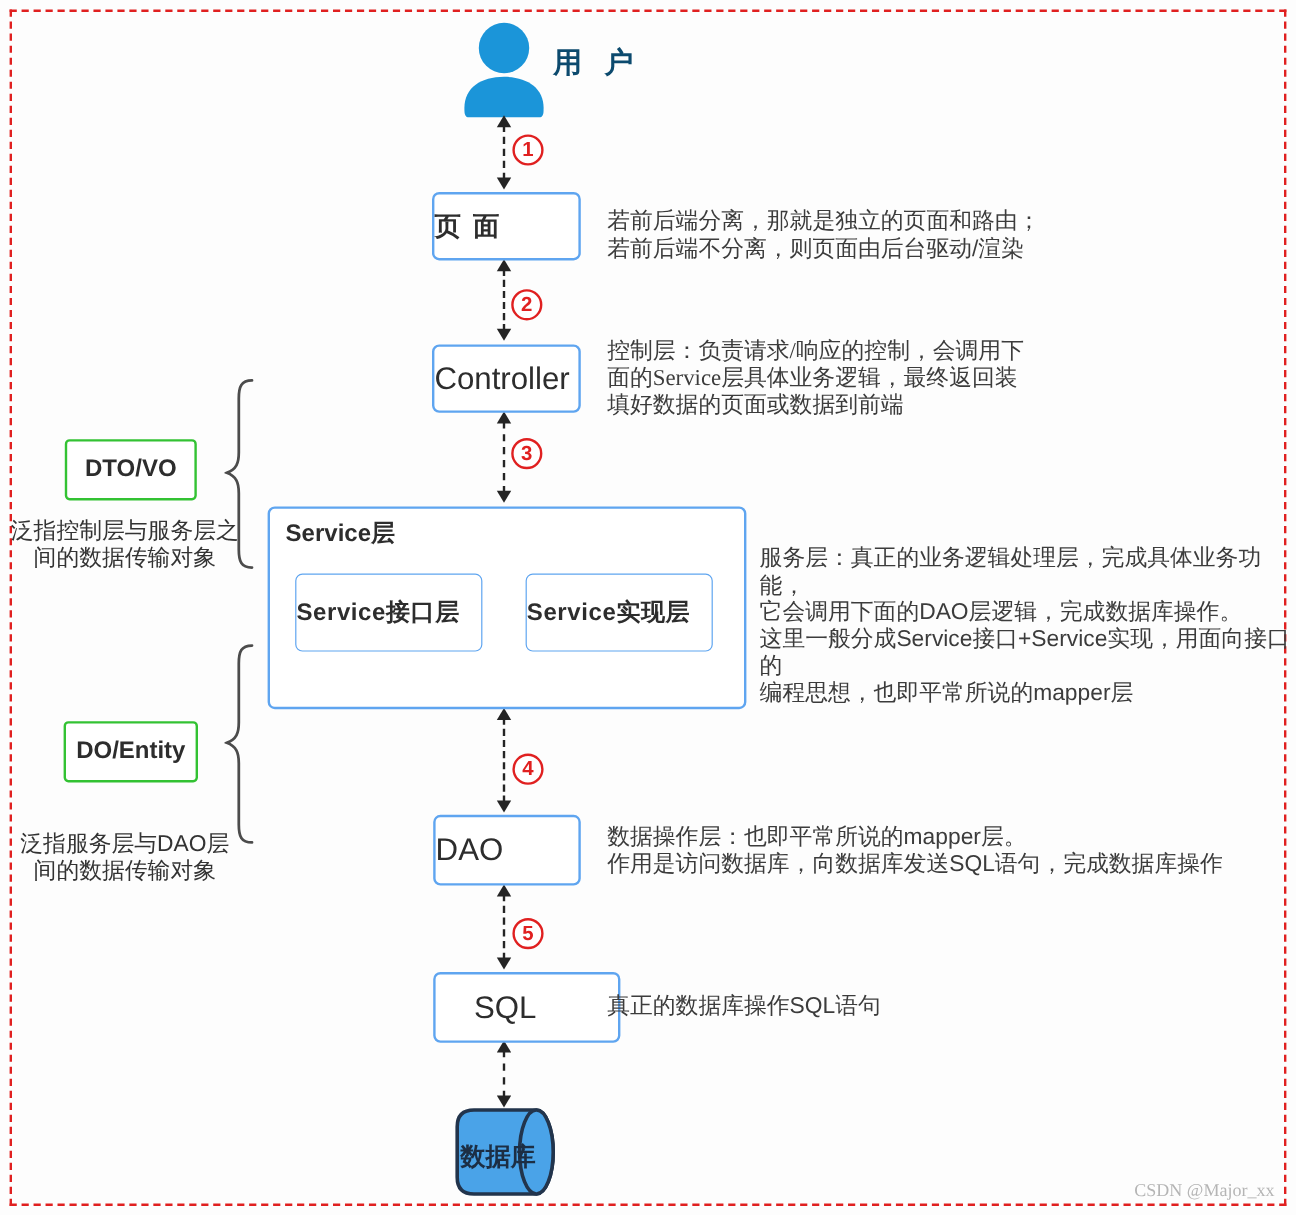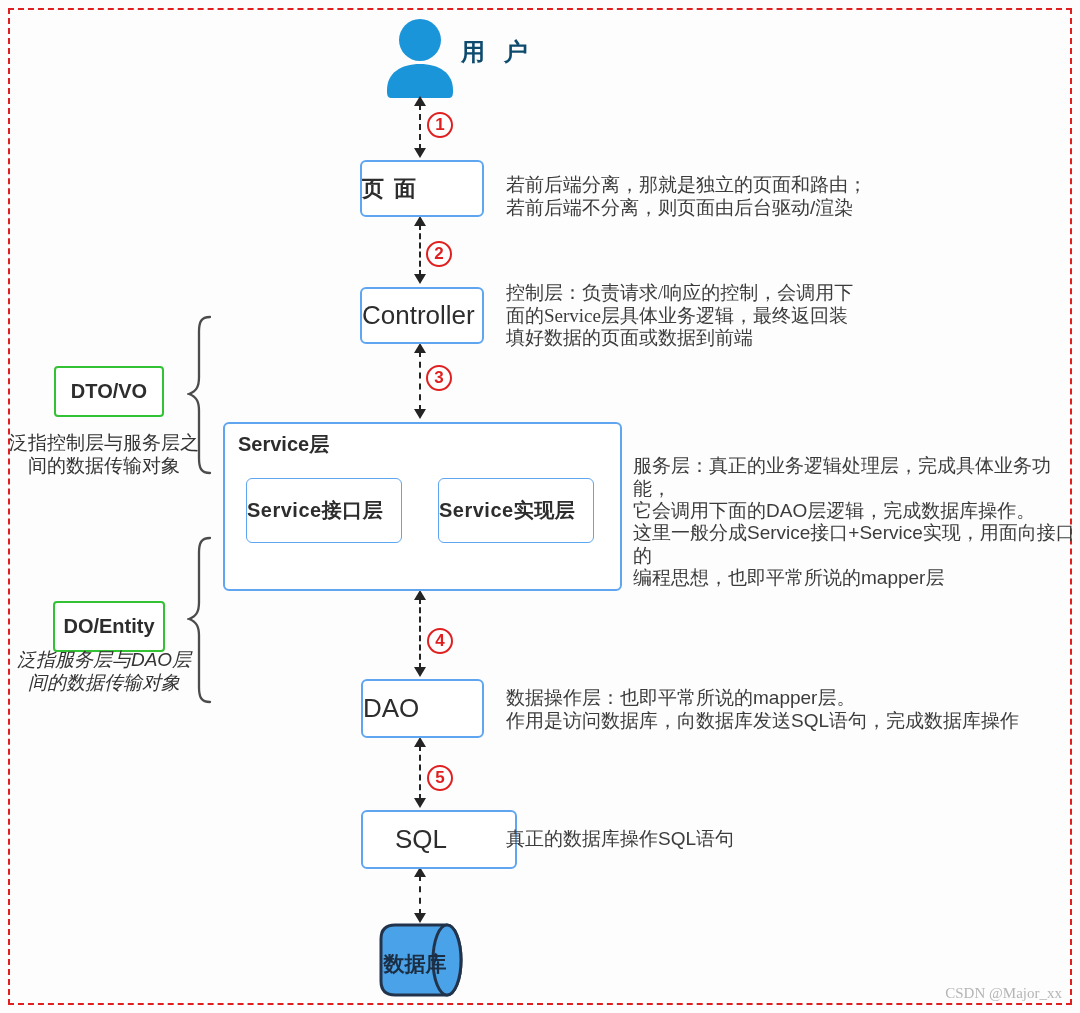--- a/index.html
+++ b/index.html
@@ -179,21 +179,21 @@
   </div>
   <div class="abs" style="left:187px;top:315px;">
     <svg width="26" height="160" viewBox="0 0 26 160">
       <path d="M23 2 C14 2 12 7 12 17 L12 62 C12 71 10 76 2 79 C10 82 12 87 12 96 L12 143 C12 153 14 158 23 158" fill="none" stroke="#4c4c4c" stroke-width="2.3" stroke-linecap="round"></path>
     </svg>
   </div>
 
   <div class="greenbox" style="left:53px;top:601px;width:108px;height:47px;">
     <span>DO/Entity</span>
   </div>
-  <div class="sidedesc" style="left:12px;top:648px;width:184px;font-style:italic;">
+  <div class="sidedesc" style="left:12px;top:692px;width:184px;">
     <div>泛指服务层与DAO层</div>
     <div>间的数据传输对象</div>
   </div>
   <div class="abs" style="left:187px;top:536px;">
     <svg width="26" height="168" viewBox="0 0 26 168">
       <path d="M23 2 C14 2 12 7 12 17 L12 66 C12 75 10 80 2 83 C10 86 12 91 12 100 L12 151 C12 161 14 166 23 166" fill="none" stroke="#4c4c4c" stroke-width="2.3" stroke-linecap="round"></path>
     </svg>
   </div>
 
   <div class="watermark">CSDN @Major_xx</div>

